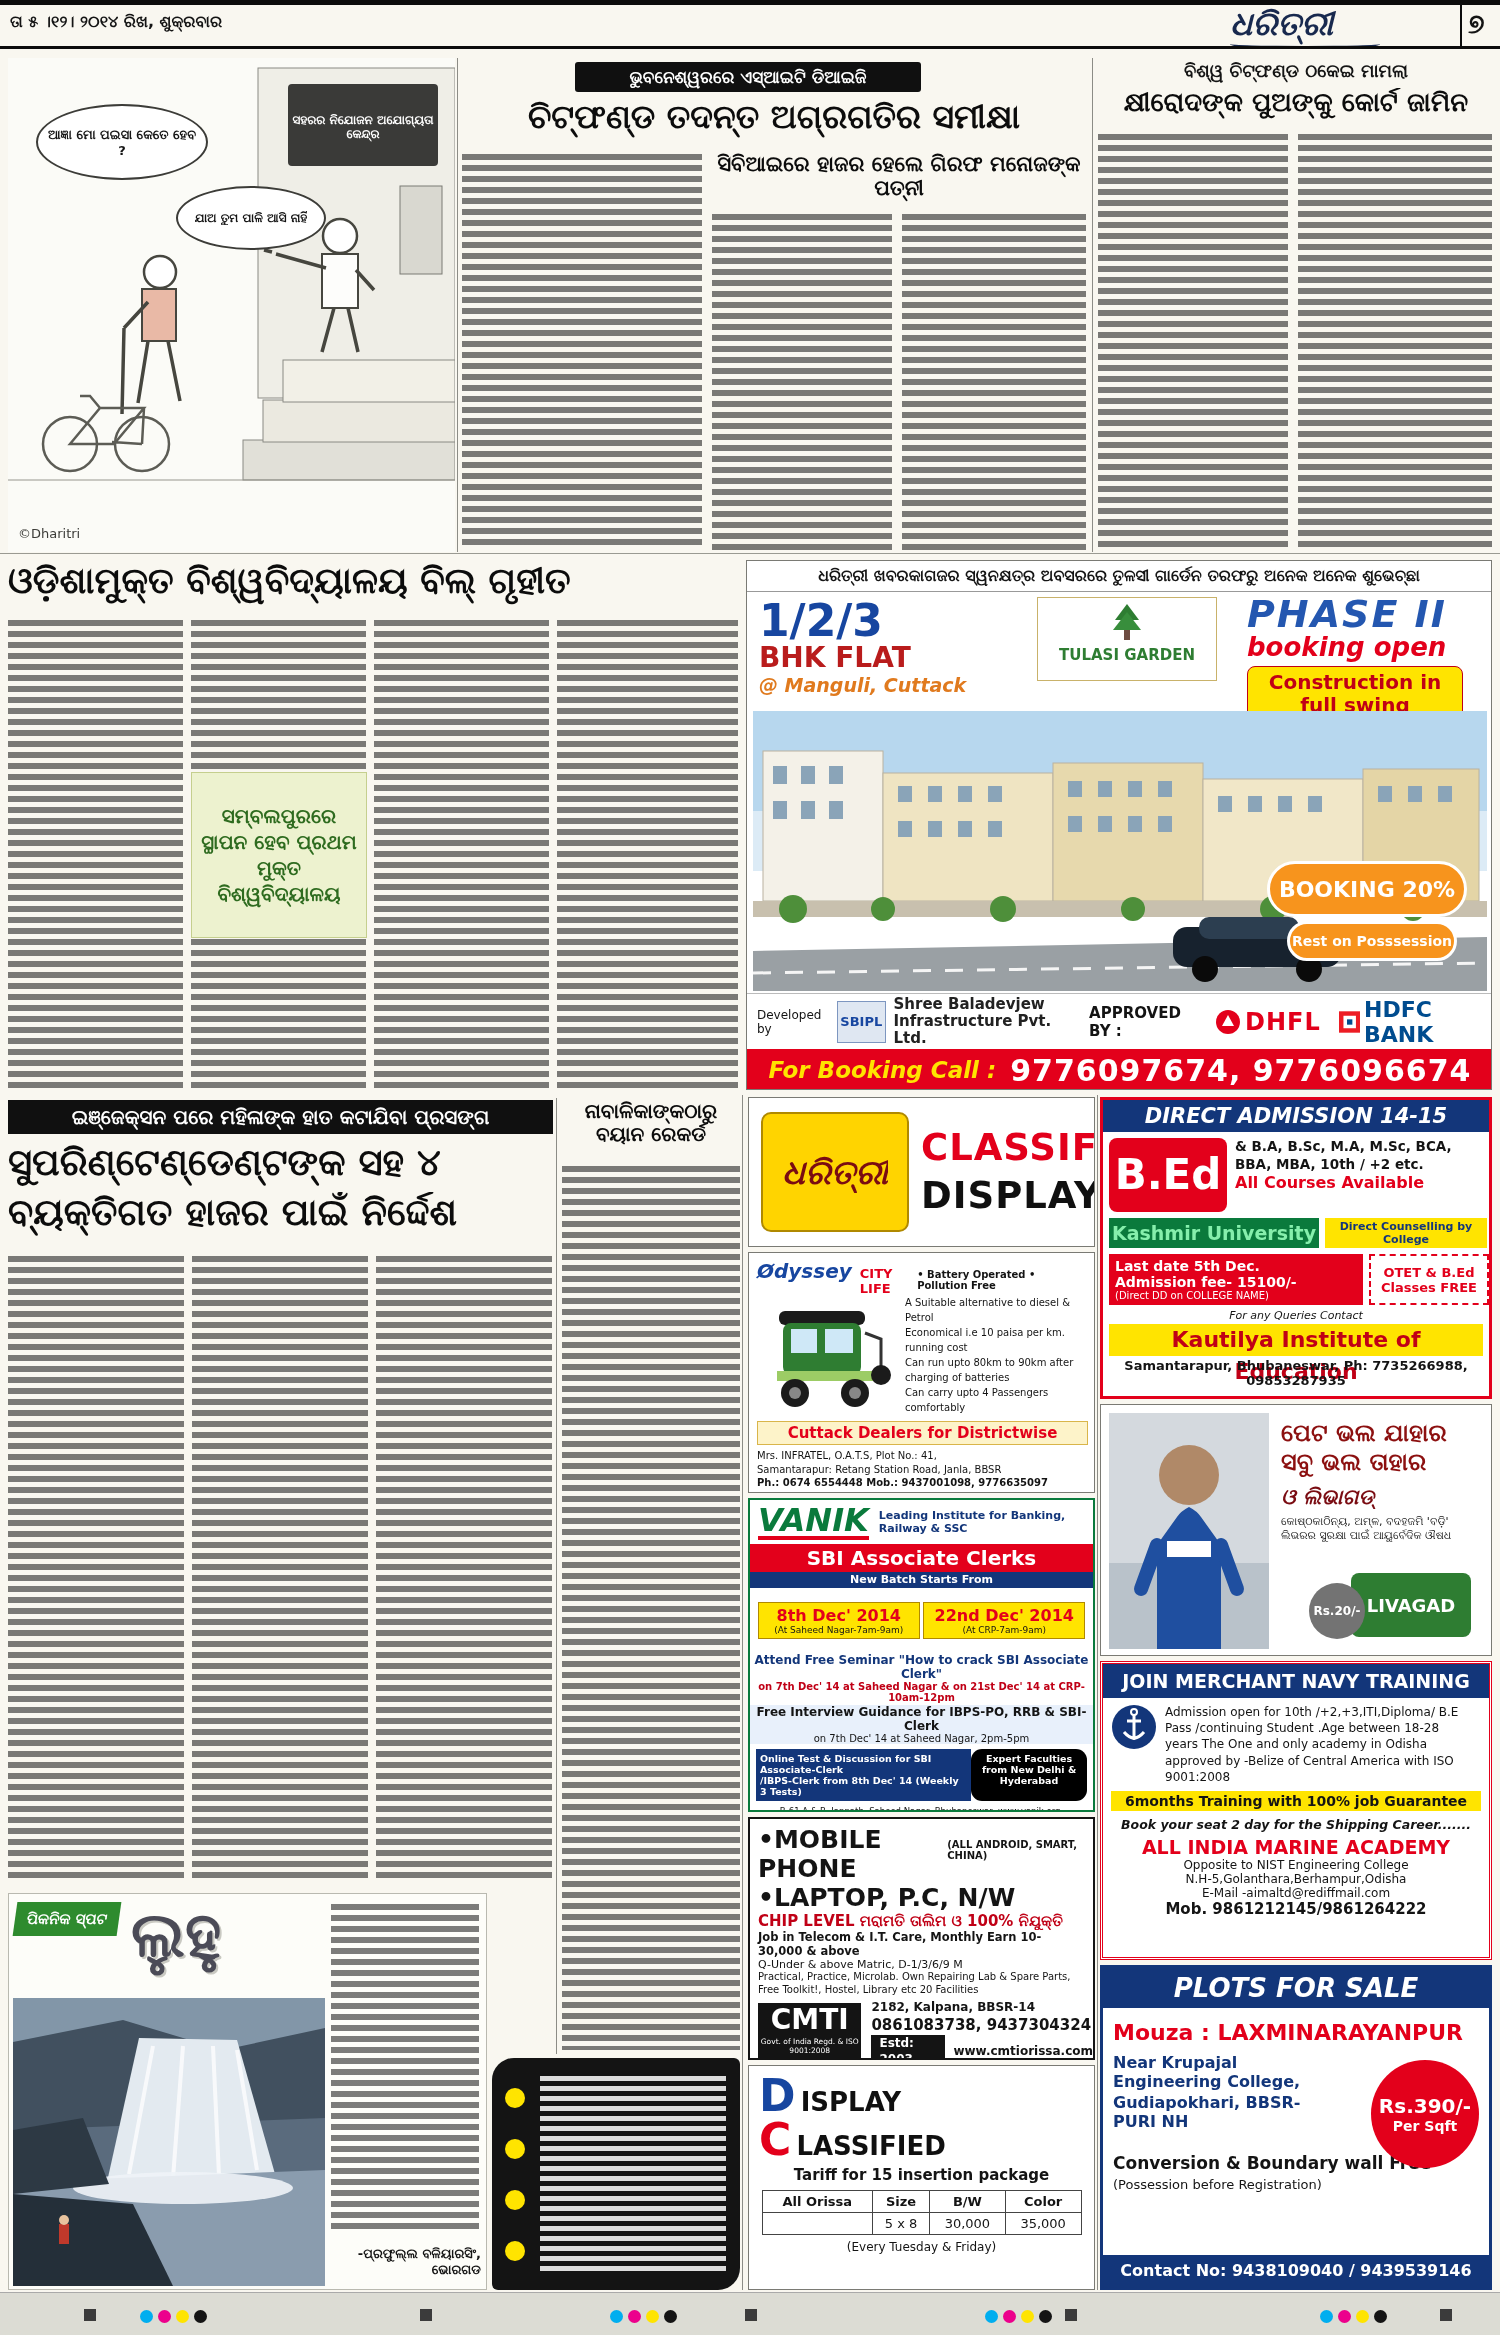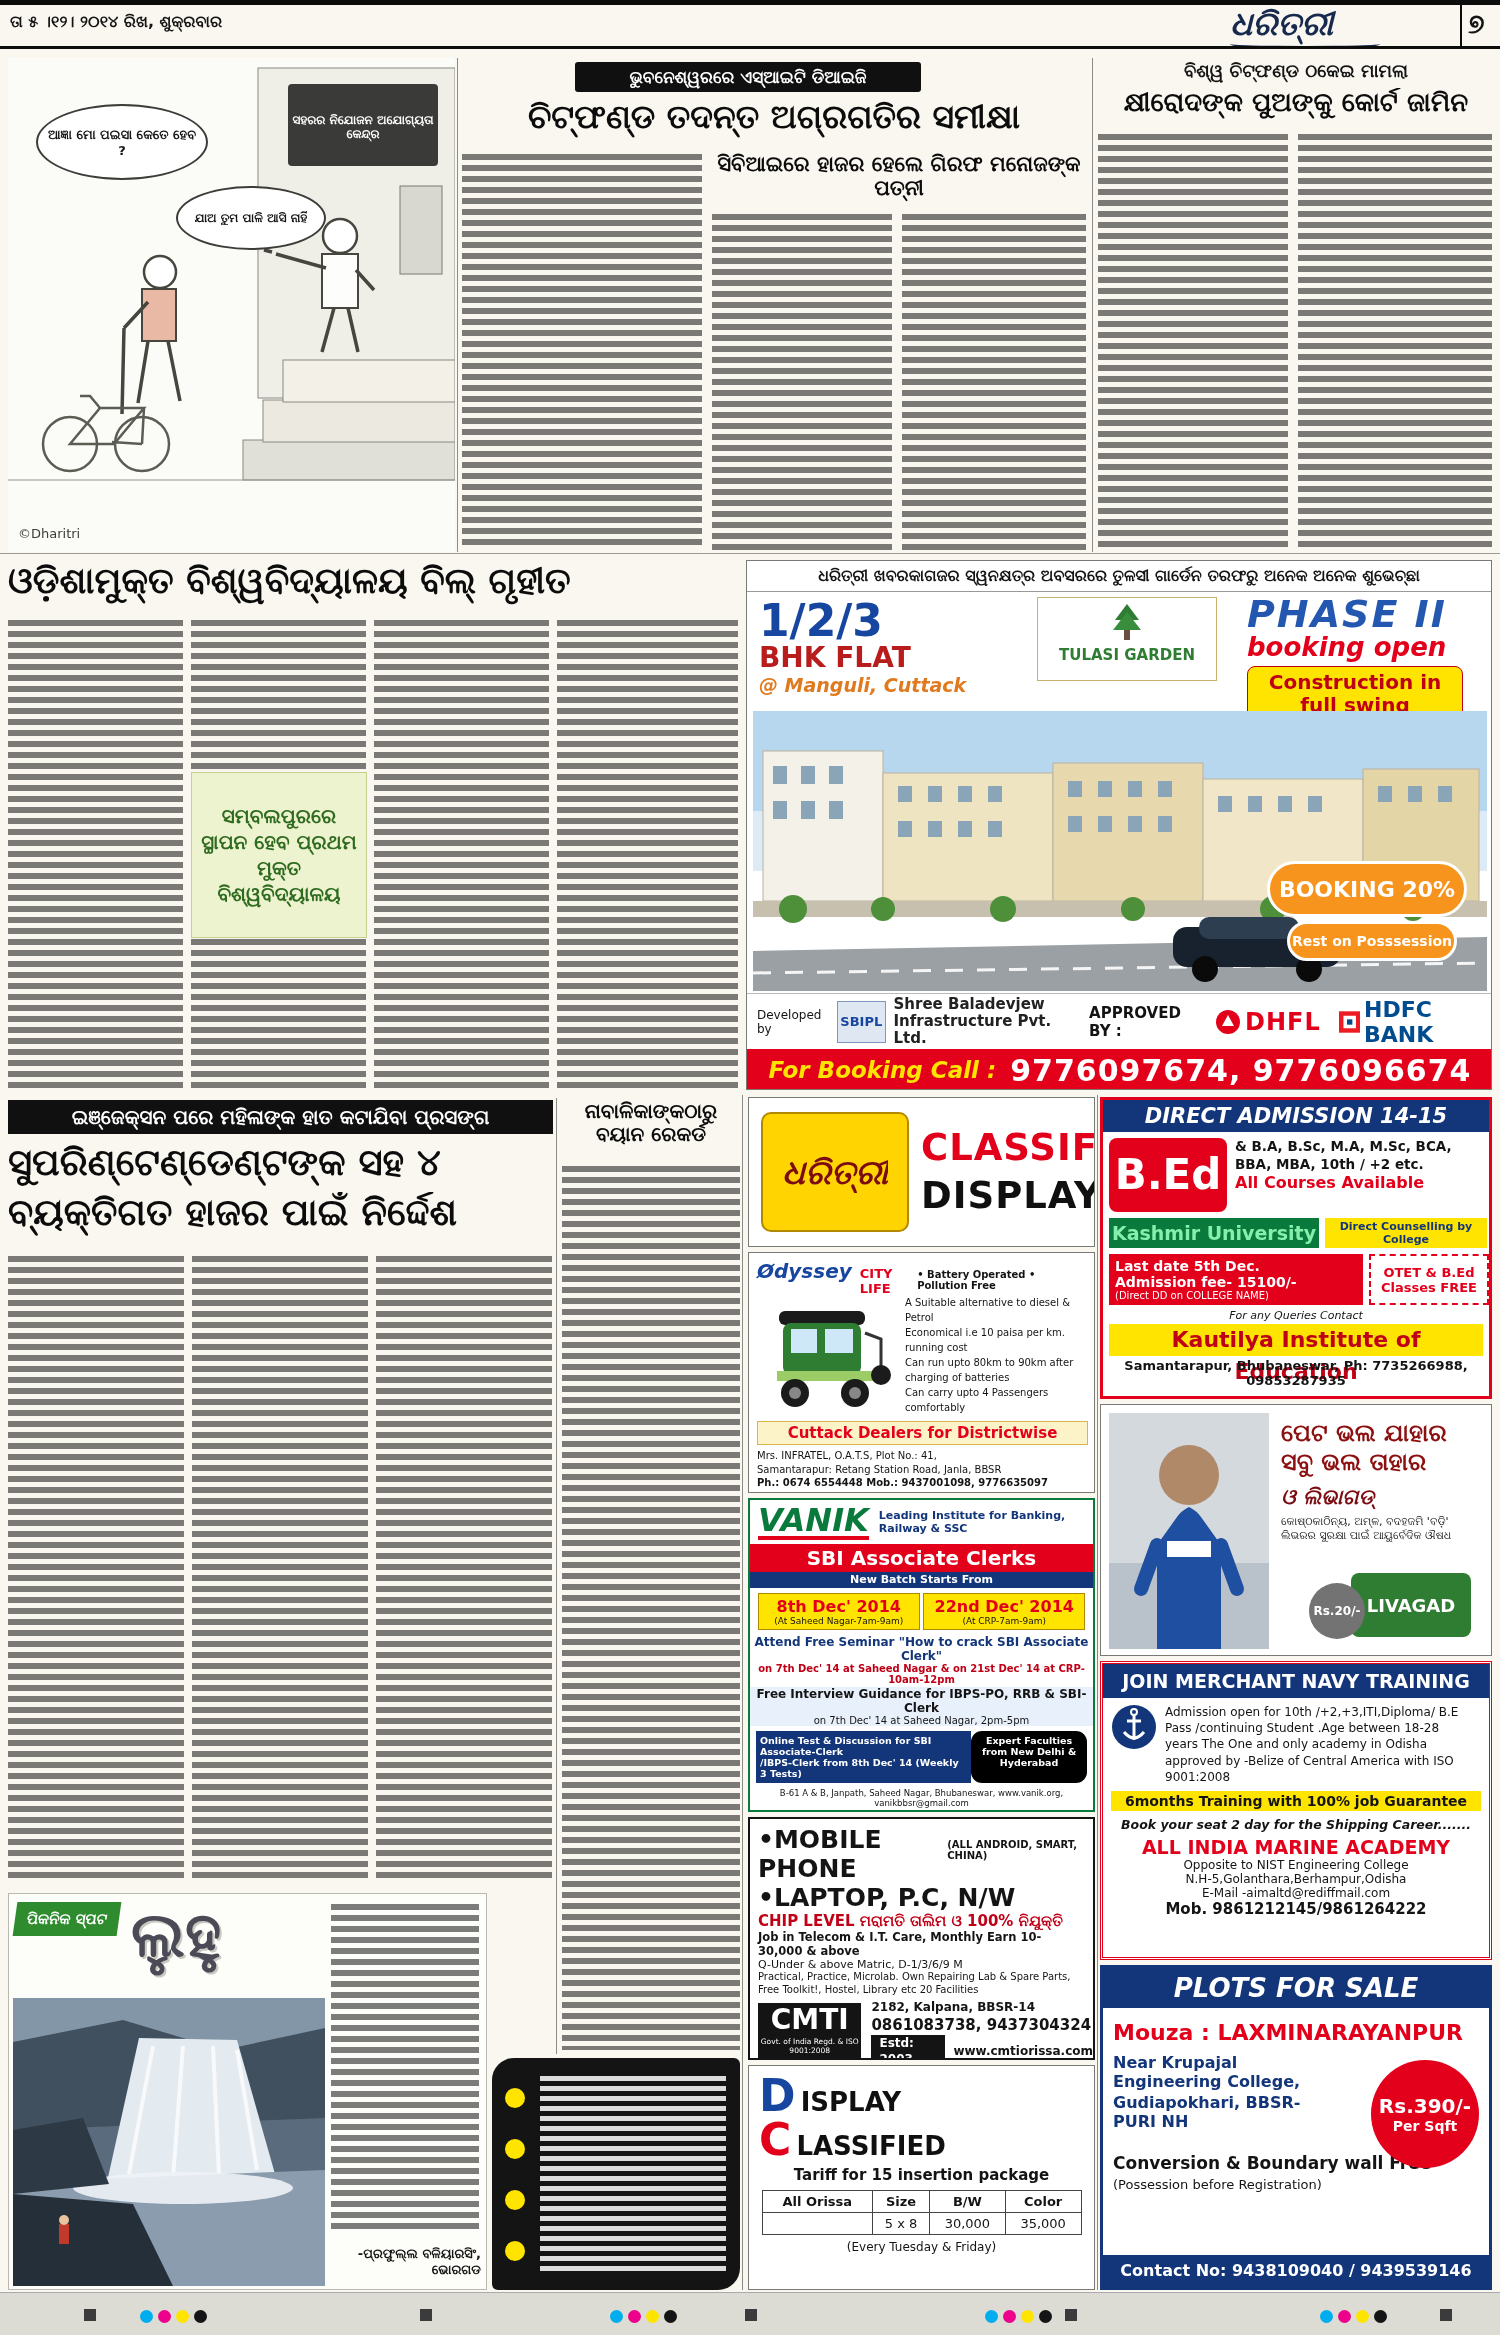--- a/index.html
+++ b/index.html
@@ -304,21 +304,21 @@
     </div>
   </div>
 
   <div class="abs adbox" style="left:748px;top:1498px;width:347px;height:314px;border:2px solid #0a7a3c;">
     <div style="display:flex;align-items:center;padding:4px 8px;">
       <span class="b i" style="font-size:32px;color:#0a7a3c;border-bottom:4px solid #e3001b;line-height:1;">VANIK</span>
       <span class="b" style="font-size:11px;margin-left:10px;color:#13367a;">Leading Institute for Banking, Railway &amp; SSC</span>
     </div>
     <div class="ctr b" style="background:#e3001b;color:#fff;font-size:20px;height:28px;line-height:28px;">SBI Associate Clerks</div>
     <div class="ctr b" style="background:#13367a;color:#fff;font-size:11px;height:16px;line-height:16px;">New Batch Starts From</div>
-    <div style="display:flex;justify-content:space-around;padding:5px 6px;align-items:center;">
+    <div style="display:flex;justify-content:space-around;padding:14px 6px;align-items:center;">
       <div class="ctr" style="background:#ffe400;border:1px solid #b08900;width:160px;padding:3px 0;">
         <div class="b" style="color:#e3001b;font-size:16px;">8th Dec' 2014</div>
         <div style="font-size:9px;">(At Saheed Nagar-7am-9am)</div>
       </div>
       <div class="ctr" style="background:#ffe400;border:1px solid #b08900;width:160px;padding:3px 0;">
         <div class="b" style="color:#e3001b;font-size:16px;">22nd Dec' 2014</div>
         <div style="font-size:9px;">(At CRP-7am-9am)</div>
       </div>
     </div>
     <div class="ctr b" style="font-size:12px;color:#13367a;">Attend Free Seminar "How to crack SBI Associate Clerk"</div>

